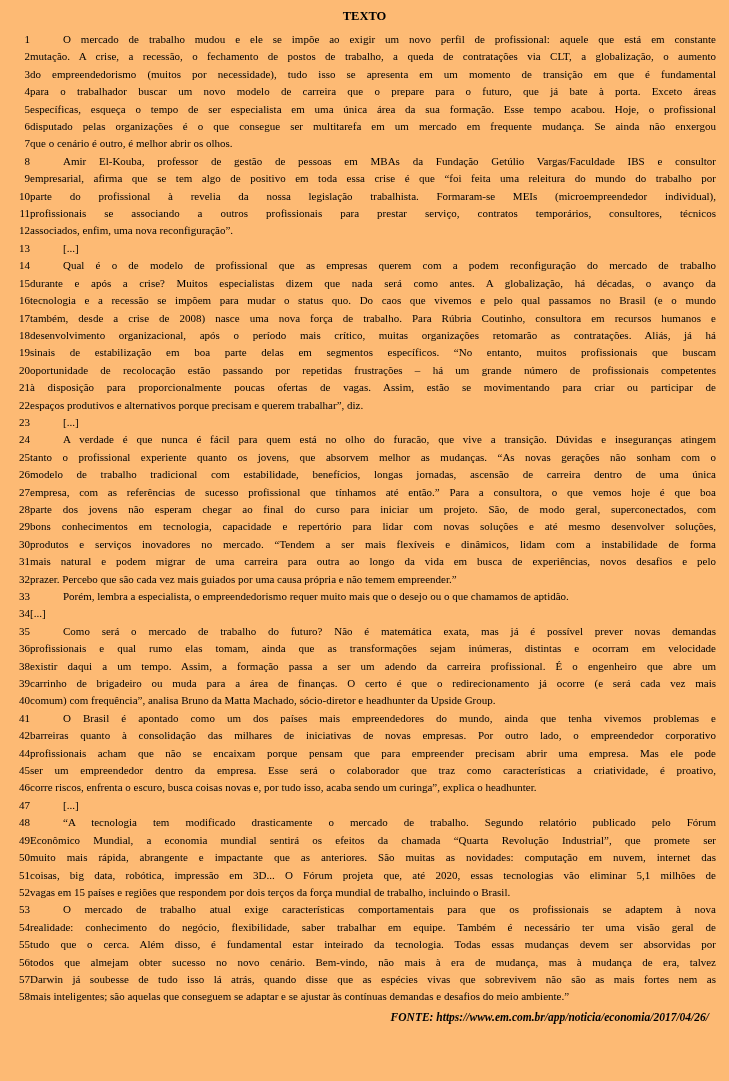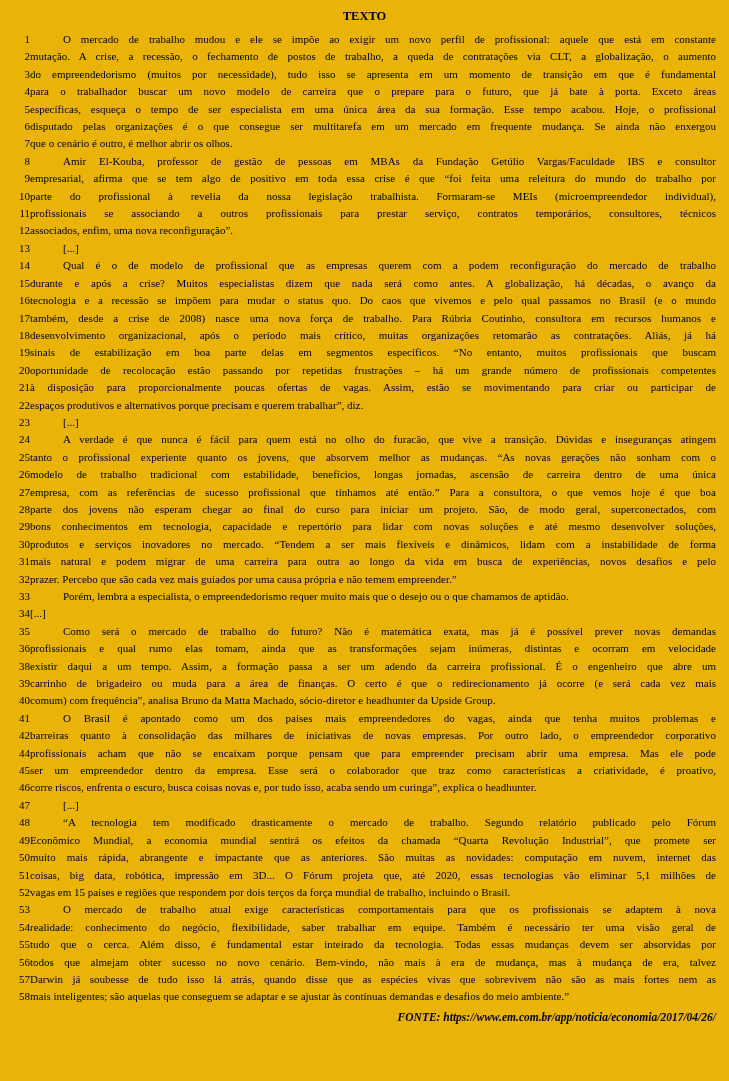--- a/index.html
+++ b/index.html
@@ -4,21 +4,21 @@
 <style>
   html, body {
     margin: 0;
     padding: 0;
     background: #ffffff;
   }
   #page {
     position: relative;
     width: 729px;
     height: 1081px;
-    background: #eab308;
+    background: #fdba74;
     color: #000000;
     font-family: "Liberation Serif", "DejaVu Serif", serif;
     font-size: 11px;
     box-sizing: border-box;
     padding-top: 9px;
     overflow: hidden;
   }
   .title {
     text-align: center;
     font-weight: bold;
@@ -42,21 +42,21 @@
     text-align-last: justify;
     white-space: nowrap; 
   }
   .txt.end {
     text-align-last: left;
   }
   .txt.ind {
     text-indent: 33px;
   }
   .fonte {
-    margin: 3px 13px 0 0;
+    margin: 3px 20px 0 0;
     text-align: right;
     font-weight: bold;
     font-style: italic;
     font-size: 11.5px;
     line-height: 17px;
   }
 </style>
 </head>
 <body>
 
@@ -214,21 +214,21 @@
       <div class="row">
         <div class="num">39</div>
         <div class="txt">carrinho de brigadeiro ou muda para a área de finanças. O certo é que o redirecionamento já ocorre (e será cada vez mais</div>
       </div>
       <div class="row">
         <div class="num">40</div>
         <div class="txt end">comum) com frequência”, analisa Bruno da Matta Machado, sócio-diretor e headhunter da Upside Group.</div>
       </div>
       <div class="row">
         <div class="num">41</div>
-        <div class="txt ind">O Brasil é apontado como um dos países mais empreendedores do vagas, ainda que tenha muitos problemas e</div>
+        <div class="txt ind">O Brasil é apontado como um dos países mais empreendedores do mundo, ainda que tenha vivemos problemas e</div>
       </div>
       <div class="row">
         <div class="num">42</div>
         <div class="txt">barreiras quanto à consolidação das milhares de iniciativas de novas empresas. Por outro lado, o empreendedor corporativo</div>
       </div>
       <div class="row">
         <div class="num">44</div>
         <div class="txt">profissionais acham que não se encaixam porque pensam que para empreender precisam abrir uma empresa. Mas ele pode</div>
       </div>
       <div class="row">

